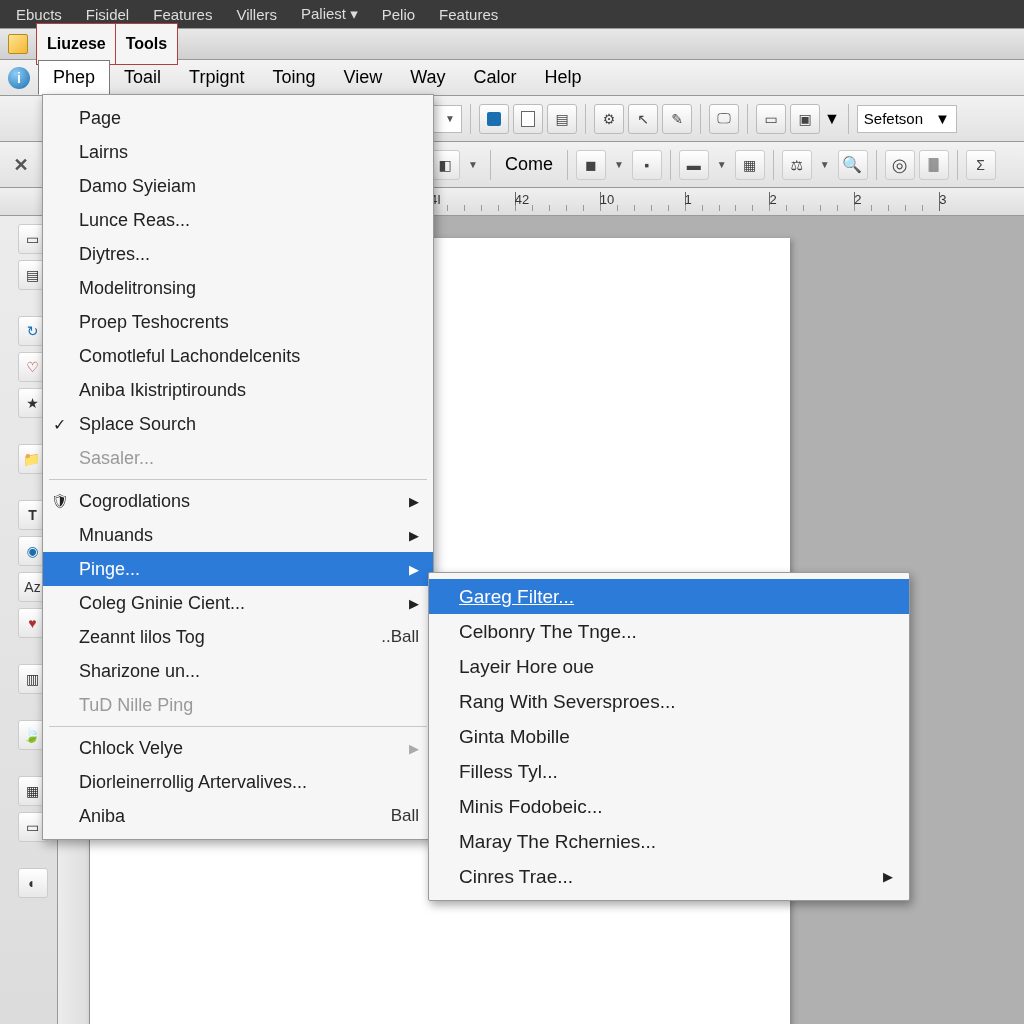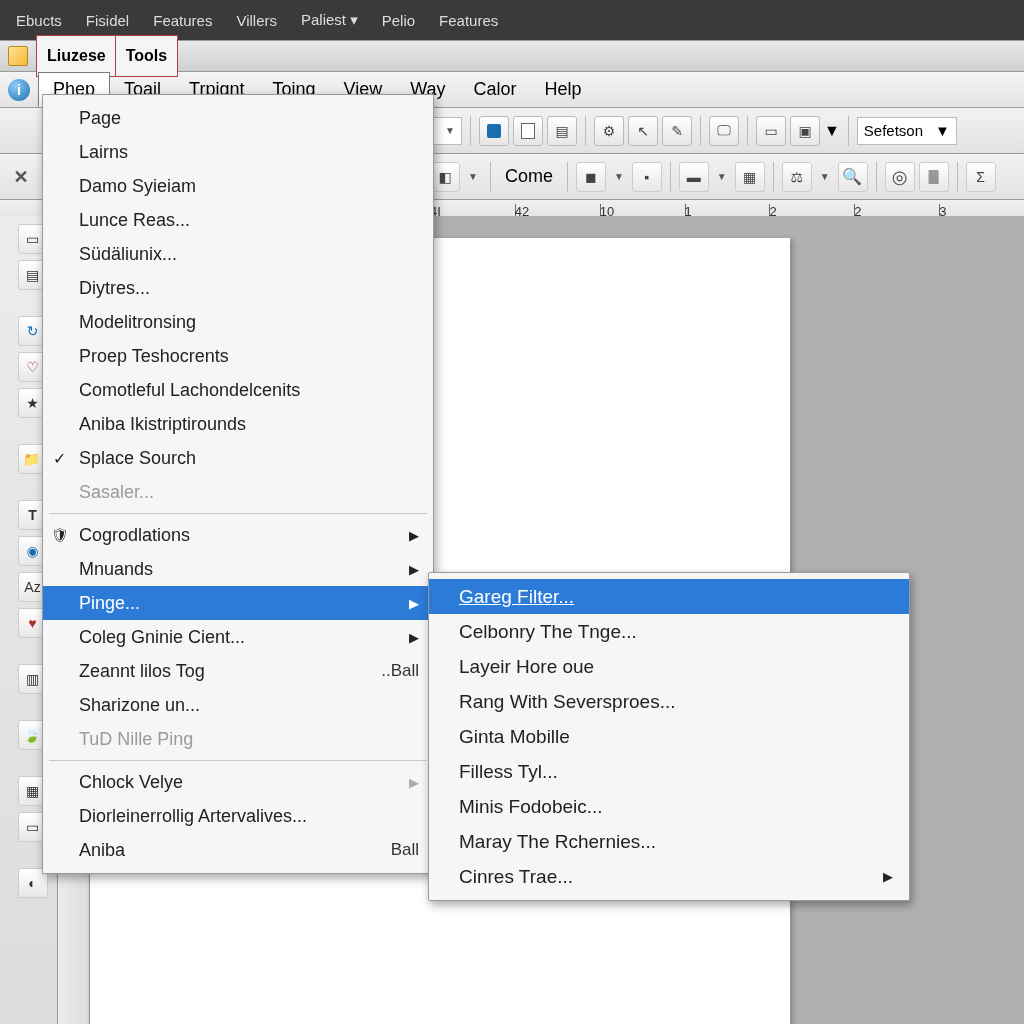--- a/index.html
+++ b/index.html
@@ -1,18 +1,18 @@
 <!DOCTYPE html>
 <html><head>
 <meta charset="utf-8">
 <style>
 * { margin: 0; padding: 0; box-sizing: border-box; font-family: "Segoe UI", Tahoma, sans-serif; }
 body { width: 1024px; height: 1024px; background: #a0a0a0; overflow: hidden; position: relative; }
 
-.top-bar { background: #3a3a3a; color: #ddd; height: 40px; display: flex; align-items: center; padding: 0 4px; font-size: 15px; }
+.top-bar { background: #3a3a3a; color: #ddd; height: 28px; display: flex; align-items: center; padding: 0 4px; font-size: 15px; }
 .top-bar span { padding: 0 12px; cursor: default; }
 
 .title-bar { background: linear-gradient(#e8e8e8,#d0d0d0); height: 32px; display: flex; align-items: center; border-top: 1px solid #999; border-bottom: 1px solid #999; font-size: 16px; }
 .title-bar .win-icon { width: 20px; height: 20px; margin: 0 8px; background: linear-gradient(135deg,#fde493,#f5b733); border: 1px solid #b58a1f; border-radius: 2px; }
 .title-bar .tab { padding: 11px 10px; border: 1px solid #b04040; background: #f5f5f5; margin-right: -1px; font-weight: bold; }
 .title-bar .tab.first { border-right: none; }
 
 .menu-bar { background: linear-gradient(#f4f4f4,#e4e4e4); height: 36px; display: flex; align-items: center; border-bottom: 1px solid #999; font-size: 18px; }
 .menu-bar .info-icon { width: 22px; height: 22px; margin: 0 8px; border-radius: 50%; background: radial-gradient(circle at 35% 30%, #8ecdf7, #1a6fb0); display: flex; align-items: center; justify-content: center; color: #fff; font-weight: bold; font-size: 14px; }
 .menu-bar .mitem { padding: 6px 14px; }
@@ -329,23 +329,20 @@
   <div class="mi">
       <span>Lairns</span>
     </div>
   <div class="mi">
       <span>Damo Syieiam</span>
     </div>
   <div class="mi">
       <span>Lunce Reas...</span>
     </div>
   <div class="mi">
-      <span>Südäliunix...</span>
-    </div>
-  <div class="mi">
       <span>Diytres...</span>
     </div>
   <div class="mi">
       <span>Modelitronsing</span>
     </div>
   <div class="mi">
       <span>Proep Teshocrents</span>
     </div>
   <div class="mi">
       <span>Comotleful Lachondelcenits</span>

